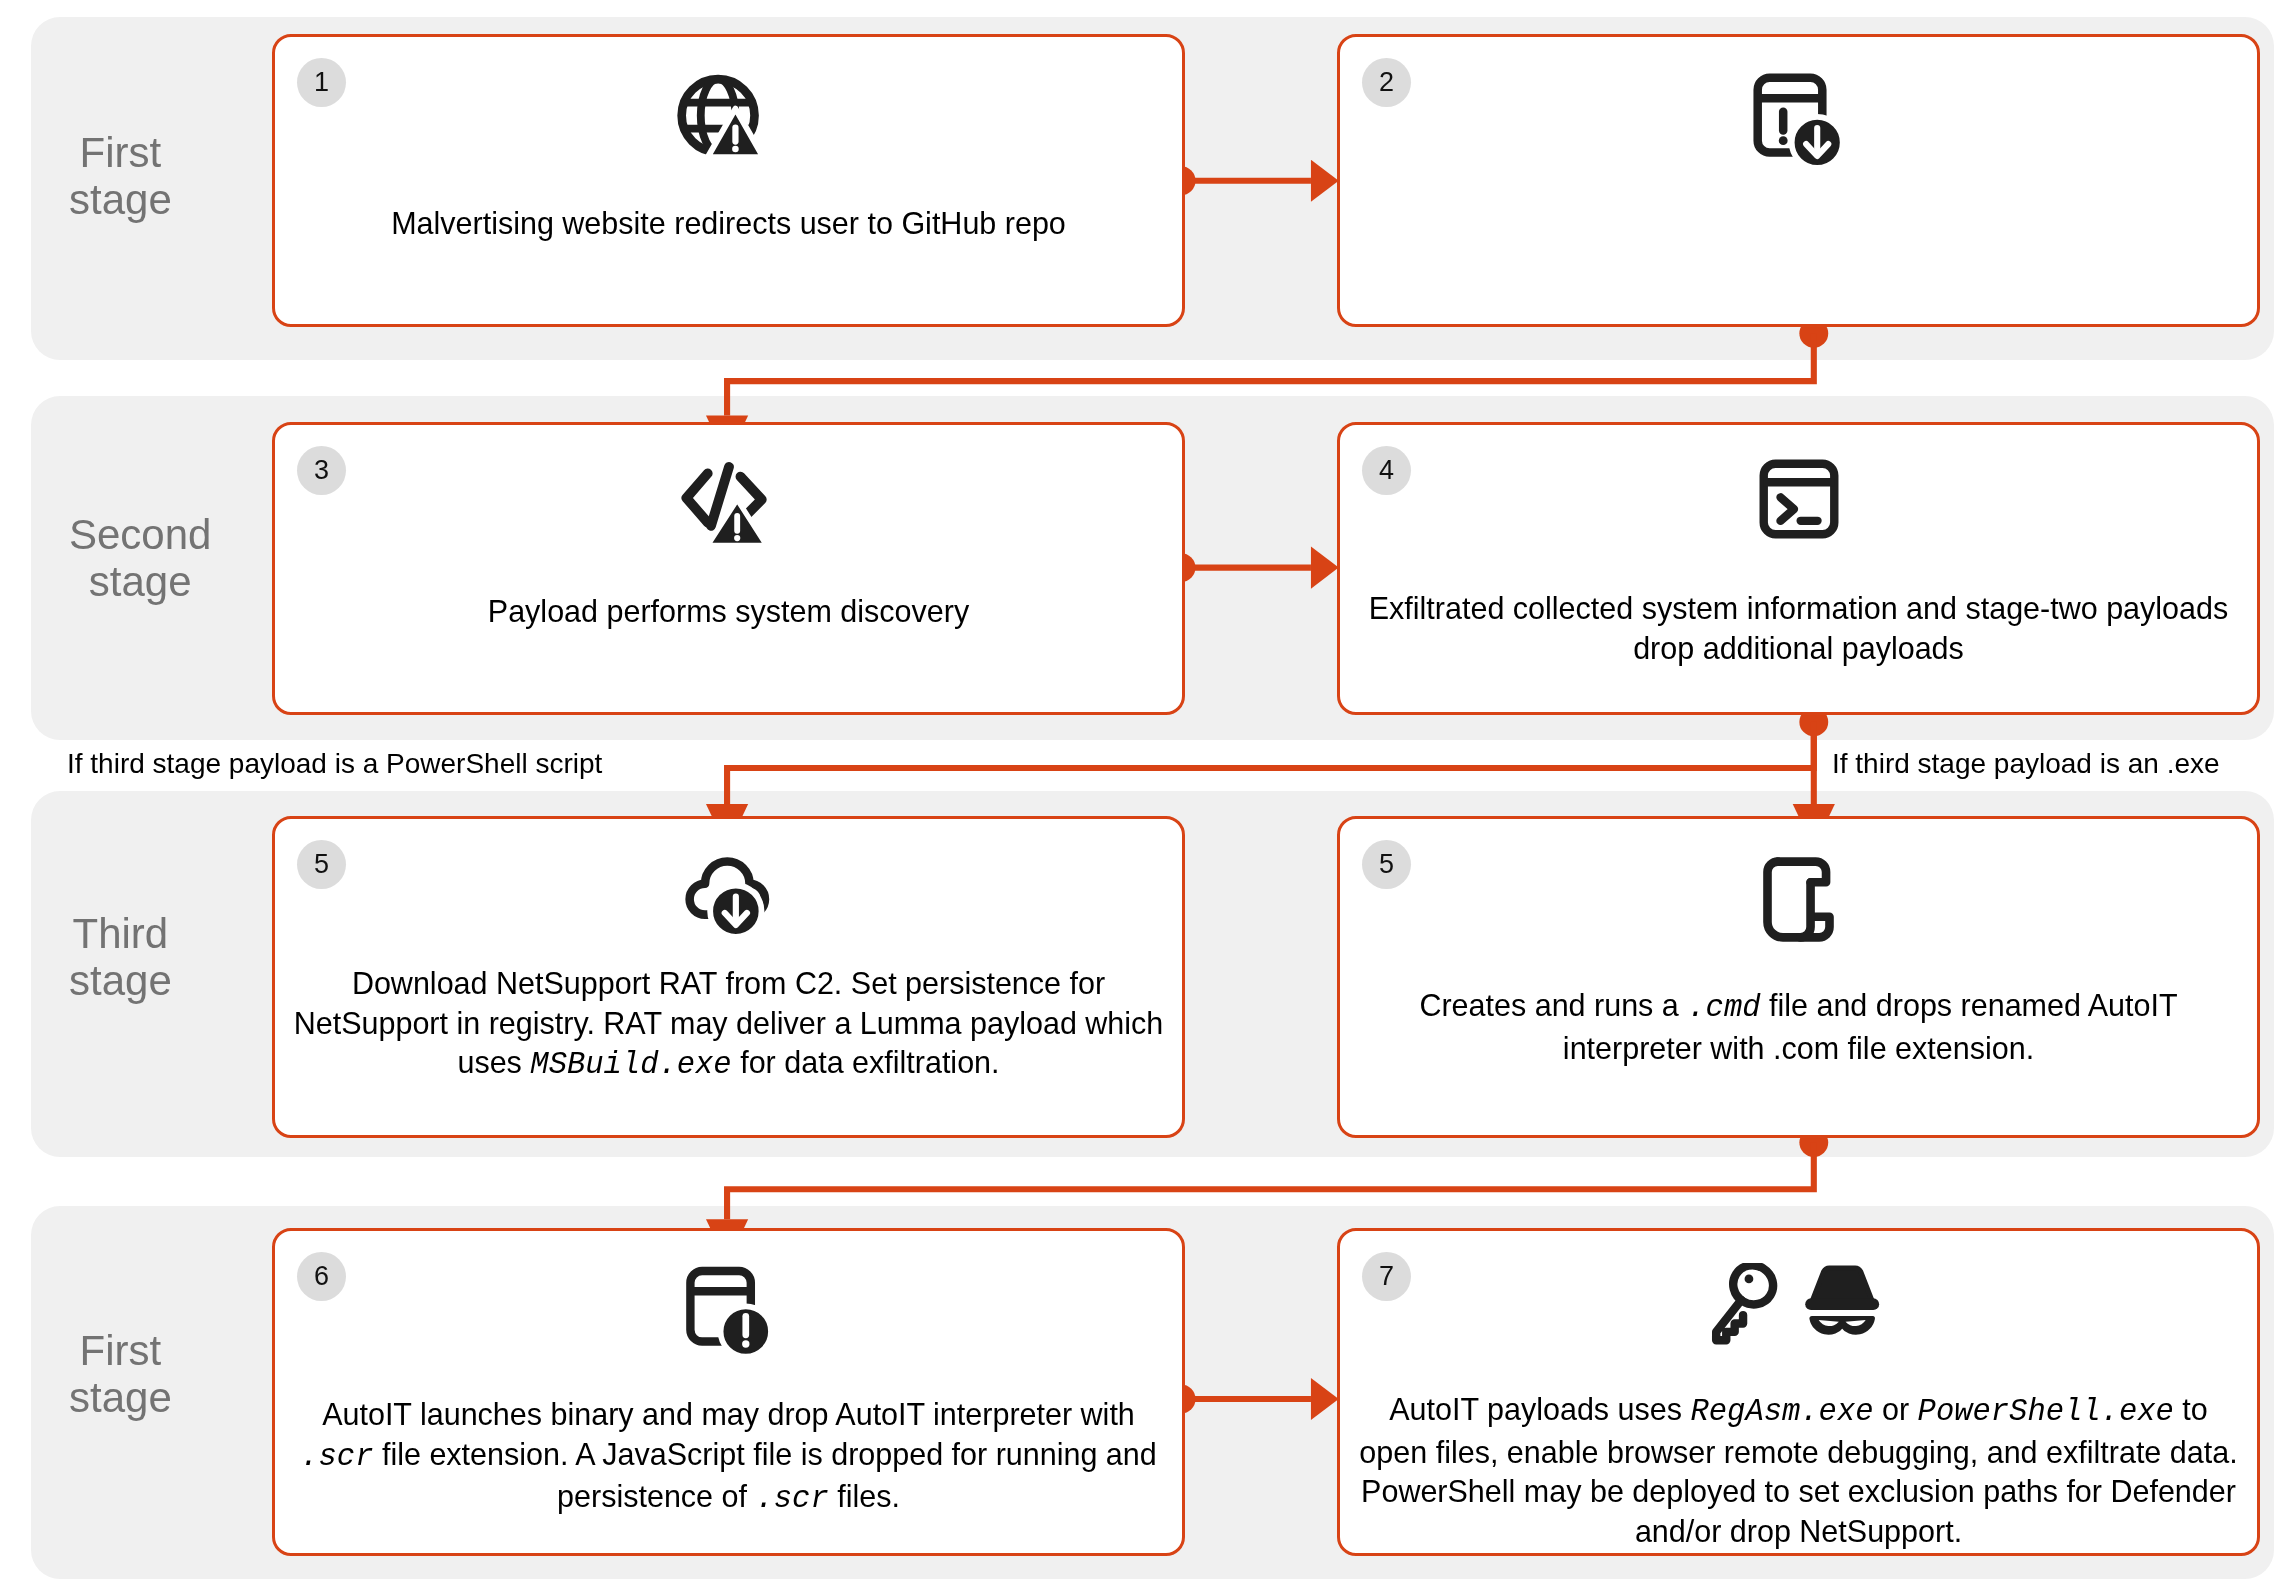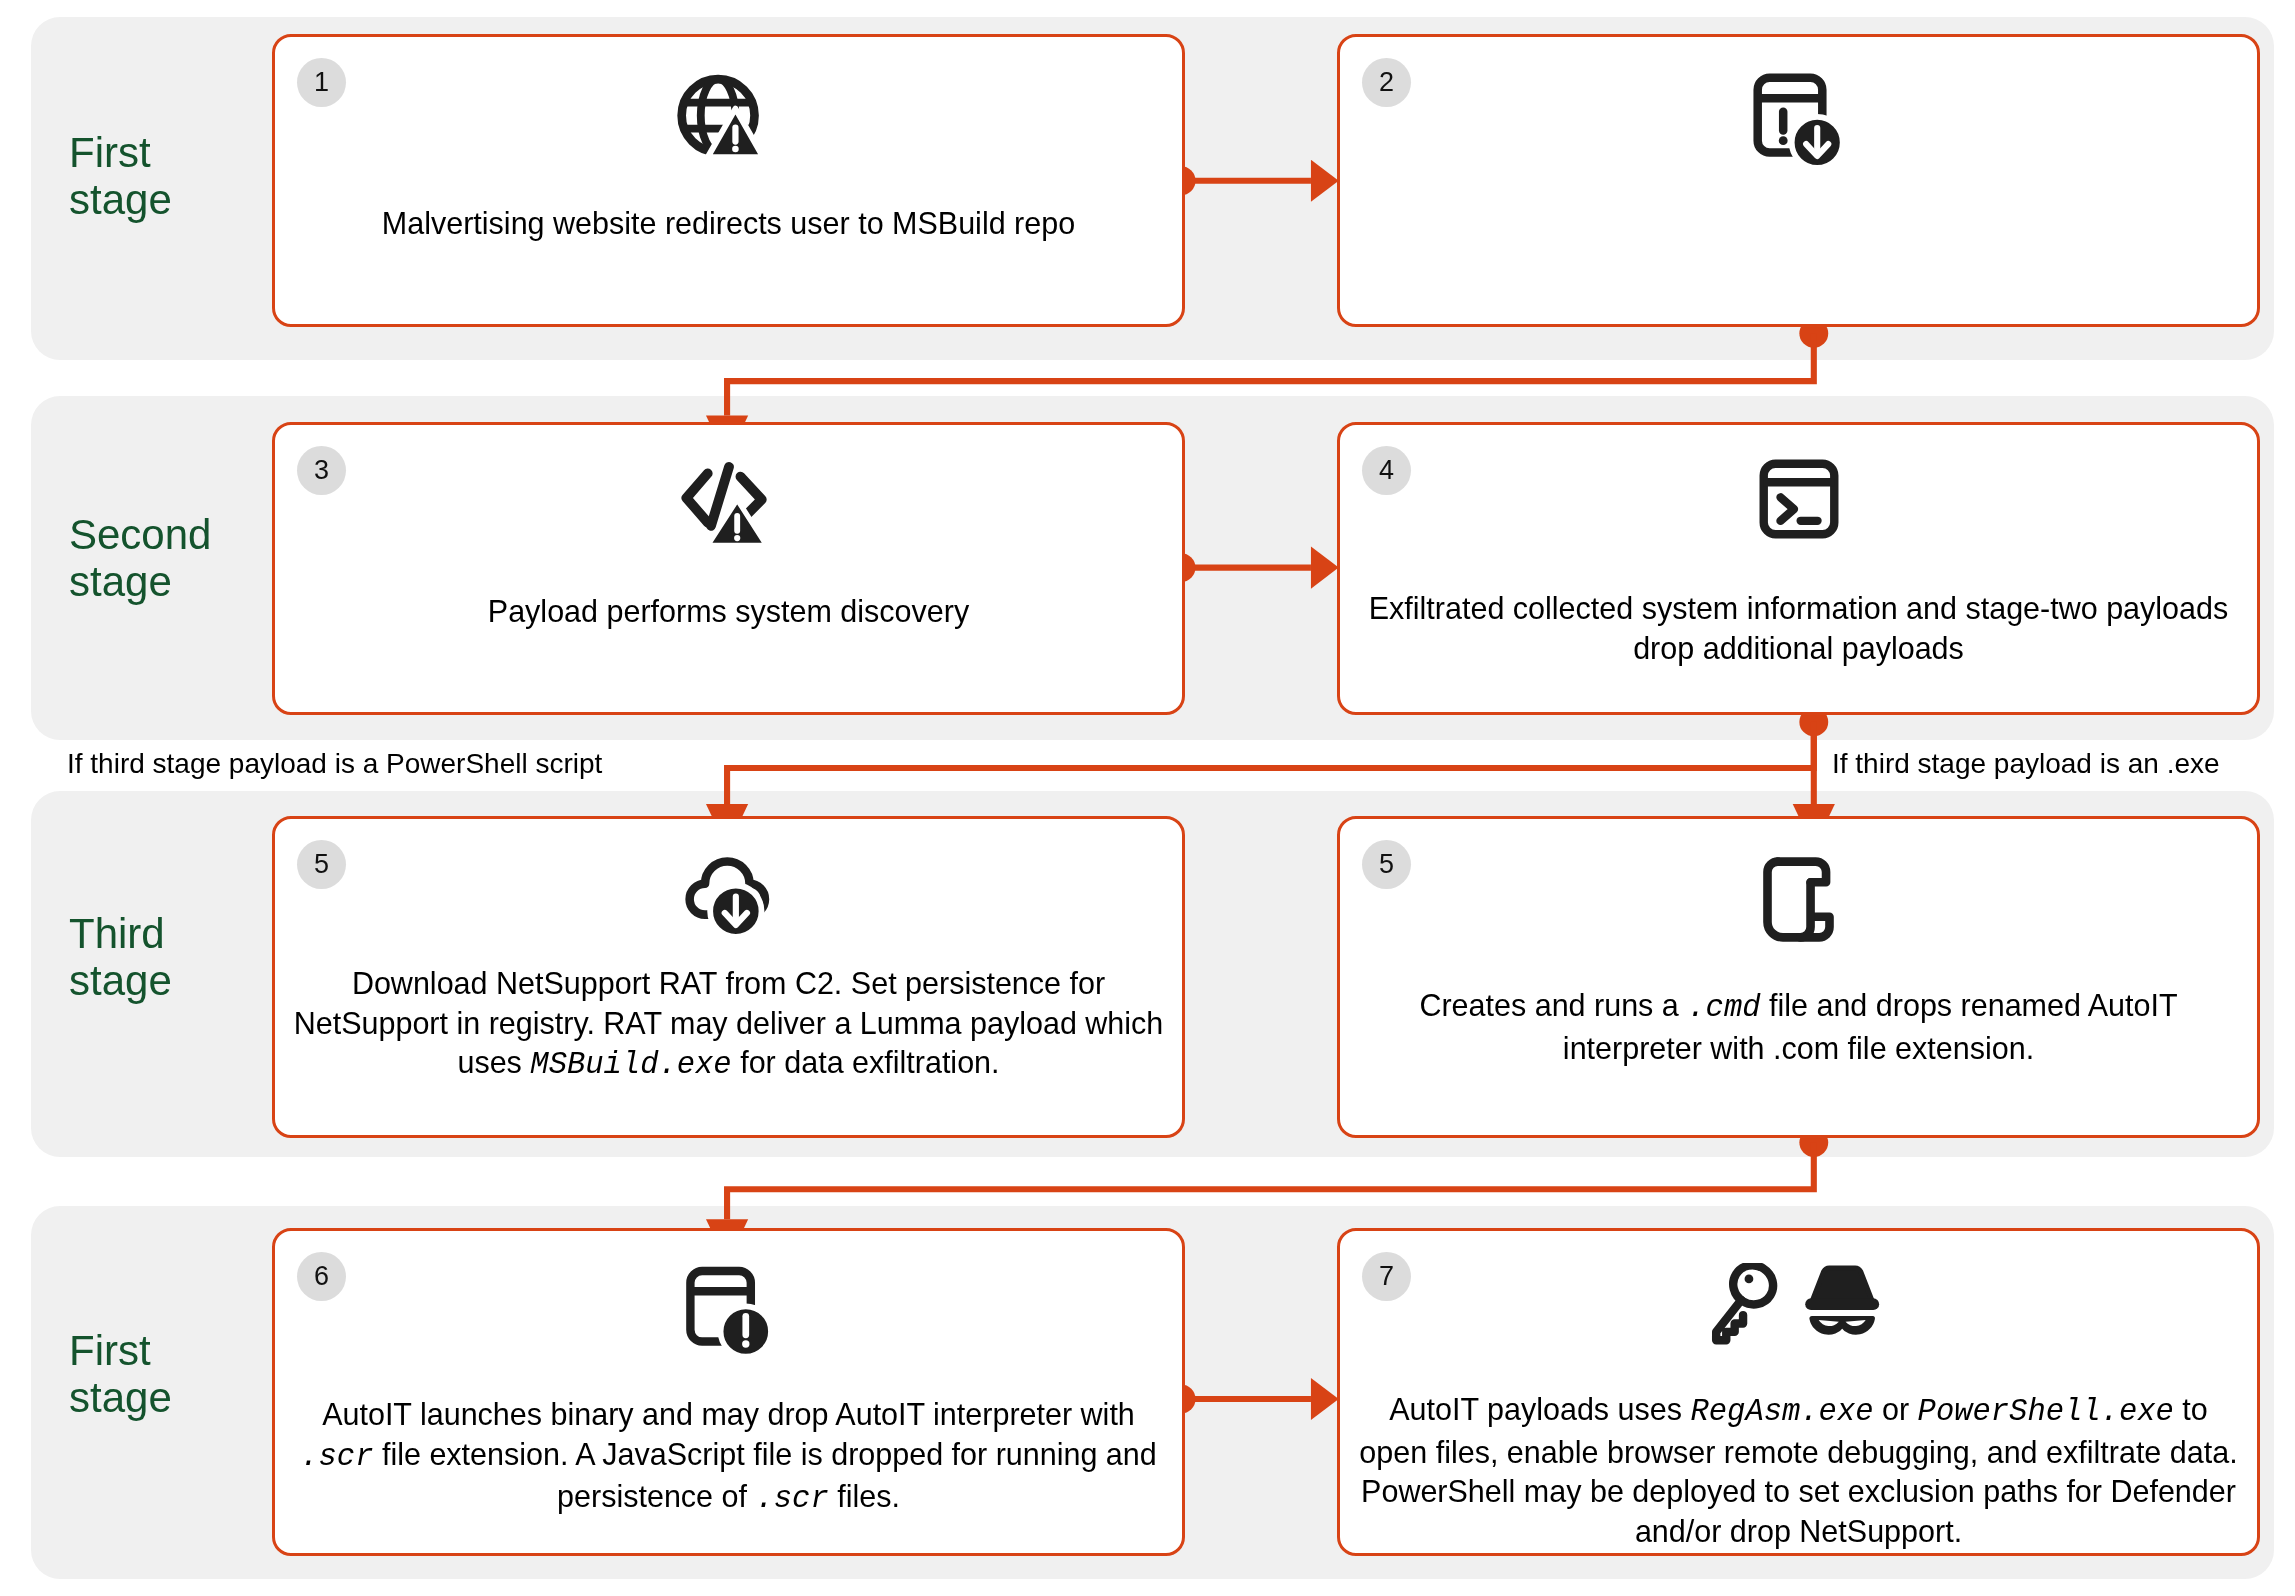--- a/index.html
+++ b/index.html
@@ -1,20 +1,20 @@
 <!DOCTYPE html>
 <html style="font-size:9px"><head>
 <meta charset="utf-8">
 <style>
   html,body{margin:0;padding:0;background:#ffffff;}
   body{font-family:"Liberation Sans",sans-serif;-webkit-font-smoothing:antialiased;}
   #canvas{position:relative;width:2295px;height:1597px;background:#ffffff;overflow:hidden;}
 
   .stage-band{position:absolute;background:#f0f0f0;border-radius:29px;}
-  .stage-label{position:absolute;color:#14532d;font-size:42px;line-height:1.12;font-weight:400;letter-spacing:0;}
+  .stage-label{position:absolute;color:#737373;font-size:42px;line-height:1.12;font-weight:400;letter-spacing:0;text-align:center;}
 
   .card{position:absolute;background:#ffffff;border:3.9px solid #d84315;border-radius:19px;box-sizing:border-box;}
   .badge{position:absolute;left:22px;top:21px;width:49px;height:49px;border-radius:50%;
          background:#dcdcdc;color:#111;font-size:27px;display:flex;align-items:center;justify-content:center;}
   .card-icon{position:absolute;left:0;right:0;display:flex;align-items:center;justify-content:center;}
   .card-icon svg{display:block;}
   .card-text{position:absolute;left:15.5px;right:15.5px;text-align:center;color:#000;font-size:30.5px;line-height:1.30;}
   .card-text i{font-style:italic;font-family:Liberation Mono, monospace;}
 
   .cond-label{position:absolute;color:#000;font-size:28px;white-space:nowrap;}
@@ -85,21 +85,21 @@
       <svg width="111" height="105" viewBox="0 0 64 60" fill="none" stroke="#1f1f1f">
         <circle cx="26" cy="26" r="21" stroke-width="5" fill="none"></circle>
         <ellipse cx="26" cy="26" rx="10" ry="21" stroke-width="4.5" fill="none"></ellipse>
         <line x1="5" y1="18.5" x2="47" y2="18.5" stroke-width="4.5"></line>
         <line x1="5" y1="33.5" x2="47" y2="33.5" stroke-width="4.5"></line>
         <path d="M36 22 L52 50 L20 50 Z" fill="#1f1f1f" stroke="#ffffff" stroke-width="3.4" stroke-linejoin="round"></path>
         <line x1="36" y1="33" x2="36" y2="41" stroke="#ffffff" stroke-width="3.6" stroke-linecap="round"></line>
         <circle cx="36" cy="45.3" r="1.9" fill="#ffffff" stroke="none"></circle>
       </svg>
     </div>
-    <div class="card-text" style="top:167px;">Malvertising website redirects user to MSBuild repo</div>
+    <div class="card-text" style="top:167px;">Malvertising website redirects user to GitHub repo</div>
   </div>
 
   <div class="card" style="left:1337px; top:34px; width:923px; height:293px;">
     <div class="badge">2</div>
     <div class="card-icon" style="top:34px;">
       <svg width="99" height="102" viewBox="0 0 58 60" fill="none" stroke="#1f1f1f">
         <rect x="5" y="4" width="38" height="44" rx="7" stroke-width="5" fill="none"></rect>
         <line x1="5" y1="16" x2="43" y2="16" stroke-width="5"></line>
         <line x1="20" y1="24" x2="20" y2="35" stroke-width="5" stroke-linecap="round"></line>
         <circle cx="20" cy="41" r="2.6" fill="#1f1f1f" stroke="none"></circle>

